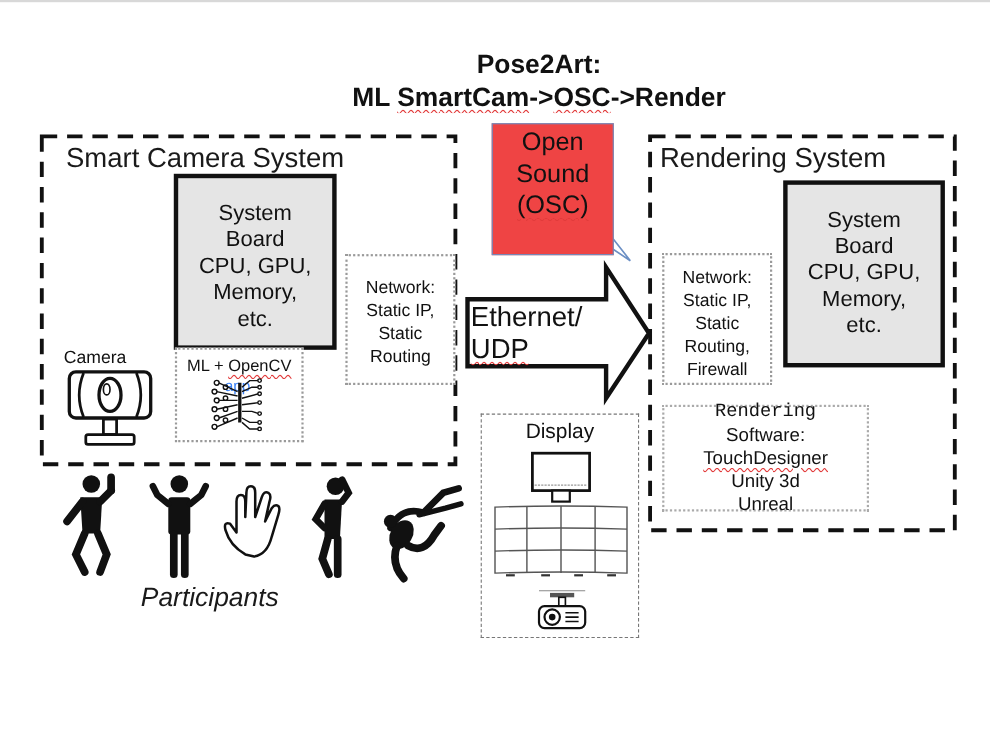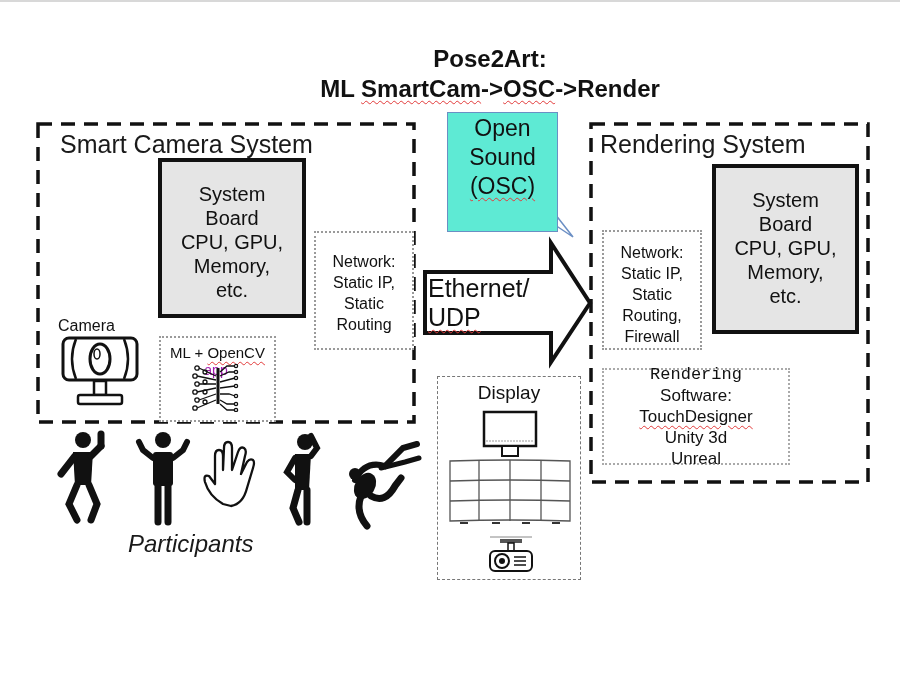--- a/index.html
+++ b/index.html
@@ -9,21 +9,21 @@
   .abs { position: absolute; }
   .title { left: 200px; width: 580px; text-align: center; font-weight: bold; font-size: 24px; line-height: 30px; color: #111; }
   .squig { text-decoration: underline wavy #e23b3b; text-decoration-thickness: 1px; text-underline-offset: 3px; }
   .center-text { text-align: left; }
   .sys-title { font-size: 25px; line-height: 28px; color: #1a1a1a; }
   .board { border: 4px solid #111; box-sizing: border-box; background: #e5e5e5;
            font-size: 20px; line-height: 24px; text-align: center; display: flex; align-items: flex-start; justify-content: center; }
   .dotted { border: 2px dotted #9a9a9a; box-sizing: border-box; background: #fff; text-align: center; }
   .netbox { font-size: 16px; line-height: 21px; }
   svg.overlay { position: absolute; left: 0; top: 0; }
-  .osc { border: 1.5px solid #6b8fc4; box-sizing: border-box; background: #5eead4; font-size: 23px; line-height: 29px; text-align: center; }
+  .osc { border: 1.5px solid #6b8fc4; box-sizing: border-box; background: #ef4444; font-size: 23px; line-height: 29px; text-align: center; }
   .lbl { font-size: 16px; line-height: 18px; }
   .participants { font-size: 24px; font-style: italic; color: #1a1a1a; }
 </style>
 </head>
 <body>
 
 <div class="topline"></div>
 
 <div class="abs title" style="top:44px;">
   <div>Pose2Art:</div>
@@ -60,23 +60,23 @@
 <svg class="abs" style="left:60px; top:335px;" width="80" height="72" viewBox="0 0 80 72">
   <rect x="3" y="3" width="74" height="42" rx="6" fill="#fff" stroke="#111" stroke-width="3"></rect>
   <path d="M16 4 Q8 24 16 44" fill="none" stroke="#111" stroke-width="2.5"></path>
   <path d="M64 4 Q72 24 64 44" fill="none" stroke="#111" stroke-width="2.5"></path>
   <ellipse cx="40" cy="24" rx="10" ry="15" fill="none" stroke="#111" stroke-width="3"></ellipse>
   <ellipse cx="37" cy="19" rx="3" ry="5" fill="none" stroke="#111" stroke-width="1.5"></ellipse>
   <rect x="34" y="46" width="12" height="14" fill="#fff" stroke="#111" stroke-width="2.5"></rect>
   <rect x="18" y="60" width="44" height="9" rx="2" fill="#fff" stroke="#111" stroke-width="2.5"></rect>
 </svg>
 
-<div class="abs dotted" style="left:159px; top:336px; width:117px; height:86px;">
+<div class="abs dotted" style="left:159px; top:316px; width:117px; height:86px;">
   <div class="lbl" style="font-size:15px; margin-top:6px;"><span>ML + </span><span class="squig">OpenCV</span></div>
-  <div class="abs" style="left:35px; top:24px; width:40px; font-size:14px; color:#a21caf;">app</div>
+  <div class="abs" style="left:35px; top:24px; width:40px; font-size:14px; color:#3b82f6;">app</div>
   <svg class="abs" style="left:30px; top:24px;" width="50" height="50" viewBox="0 0 50 50">
     <g fill="#fff" stroke="#111" stroke-width="1.3">
       <line x1="27" y1="6" x2="27" y2="42" stroke-width="3"></line>
       <circle cx="6" cy="6" r="2.2"></circle>
         <circle cx="4" cy="14" r="2.2"></circle>
         <circle cx="6" cy="22" r="2.2"></circle>
         <circle cx="4" cy="30" r="2.2"></circle>
         <circle cx="6" cy="38" r="2.2"></circle>
         <circle cx="4" cy="46" r="2.2"></circle>
       <circle cx="14" cy="10" r="2"></circle>

